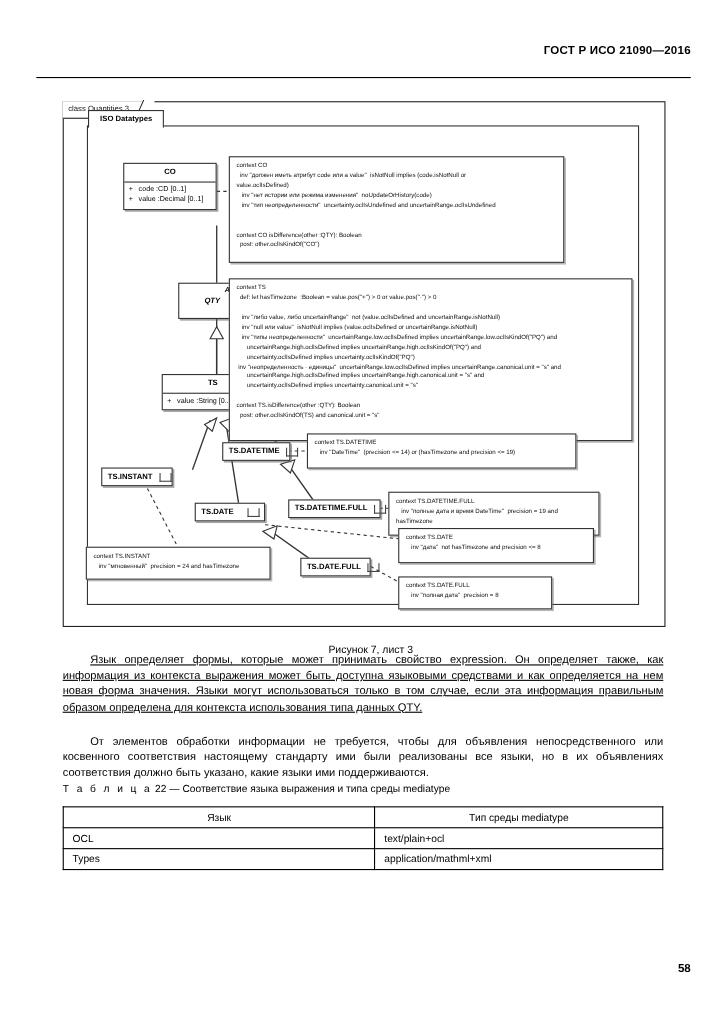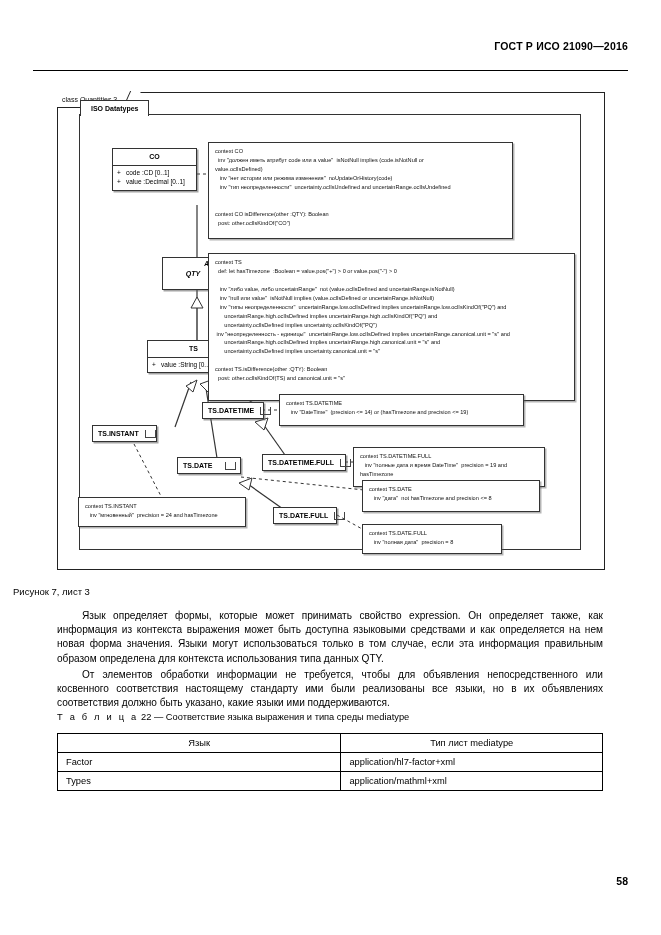--- a/index.html
+++ b/index.html
@@ -116,29 +116,29 @@
     white-space:pre-wrap;
     color:#111;
     overflow:hidden;
   }
 
   .svg-layer { position:absolute; inset:0; width:100%; height:100%; pointer-events:none; }
 
   
   .fig-caption {
     position:absolute; top:586px; left:0; right:0;
-    font-size:9.5px;padding-left:13px;
+    text-align:center; font-size:9.5px;padding-left:13px;
   }
   .para {
     position:absolute; left:57px; width:546px;
     font-size:10.1px; line-height:14.2px;
     text-align:justify; text-indent:25px;
     color:#000;
   }
-  #para1 { top:609px; }
+  #para1 { top:594px;text-decoration:underline; }
   #para2 { top:668px; }
 
   .table-caption {
     position:absolute; left:57px; top:712px;
     font-size:9.3px;
   }
   .sp { letter-spacing:2.2px;text-align:right; }
 
   
   table.t22 {
@@ -301,27 +301,27 @@
 <div class="table-caption">
   <span class="sp">Т а б л и ц а</span>
   <span>22</span>
   <span>— Соответствие языка выражения и типа среды mediatype</span>
 </div>
 
 <table class="t22">
   <thead>
     <tr>
       <th class="lang">Язык</th>
-      <th>Тип лист mediatype</th>
+      <th>Тип среды mediatype</th>
     </tr>
   </thead>
   <tbody>
     <tr>
-      <td class="lang">Factor</td>
-      <td>application/hl7-factor+xml</td>
+      <td class="lang">OCL</td>
+      <td>text/plain+ocl</td>
     </tr>
     <tr>
       <td class="lang">Types</td>
       <td>application/mathml+xml</td>
     </tr>
   </tbody>
 </table>
 
 <div class="pagenum">58</div>
 

